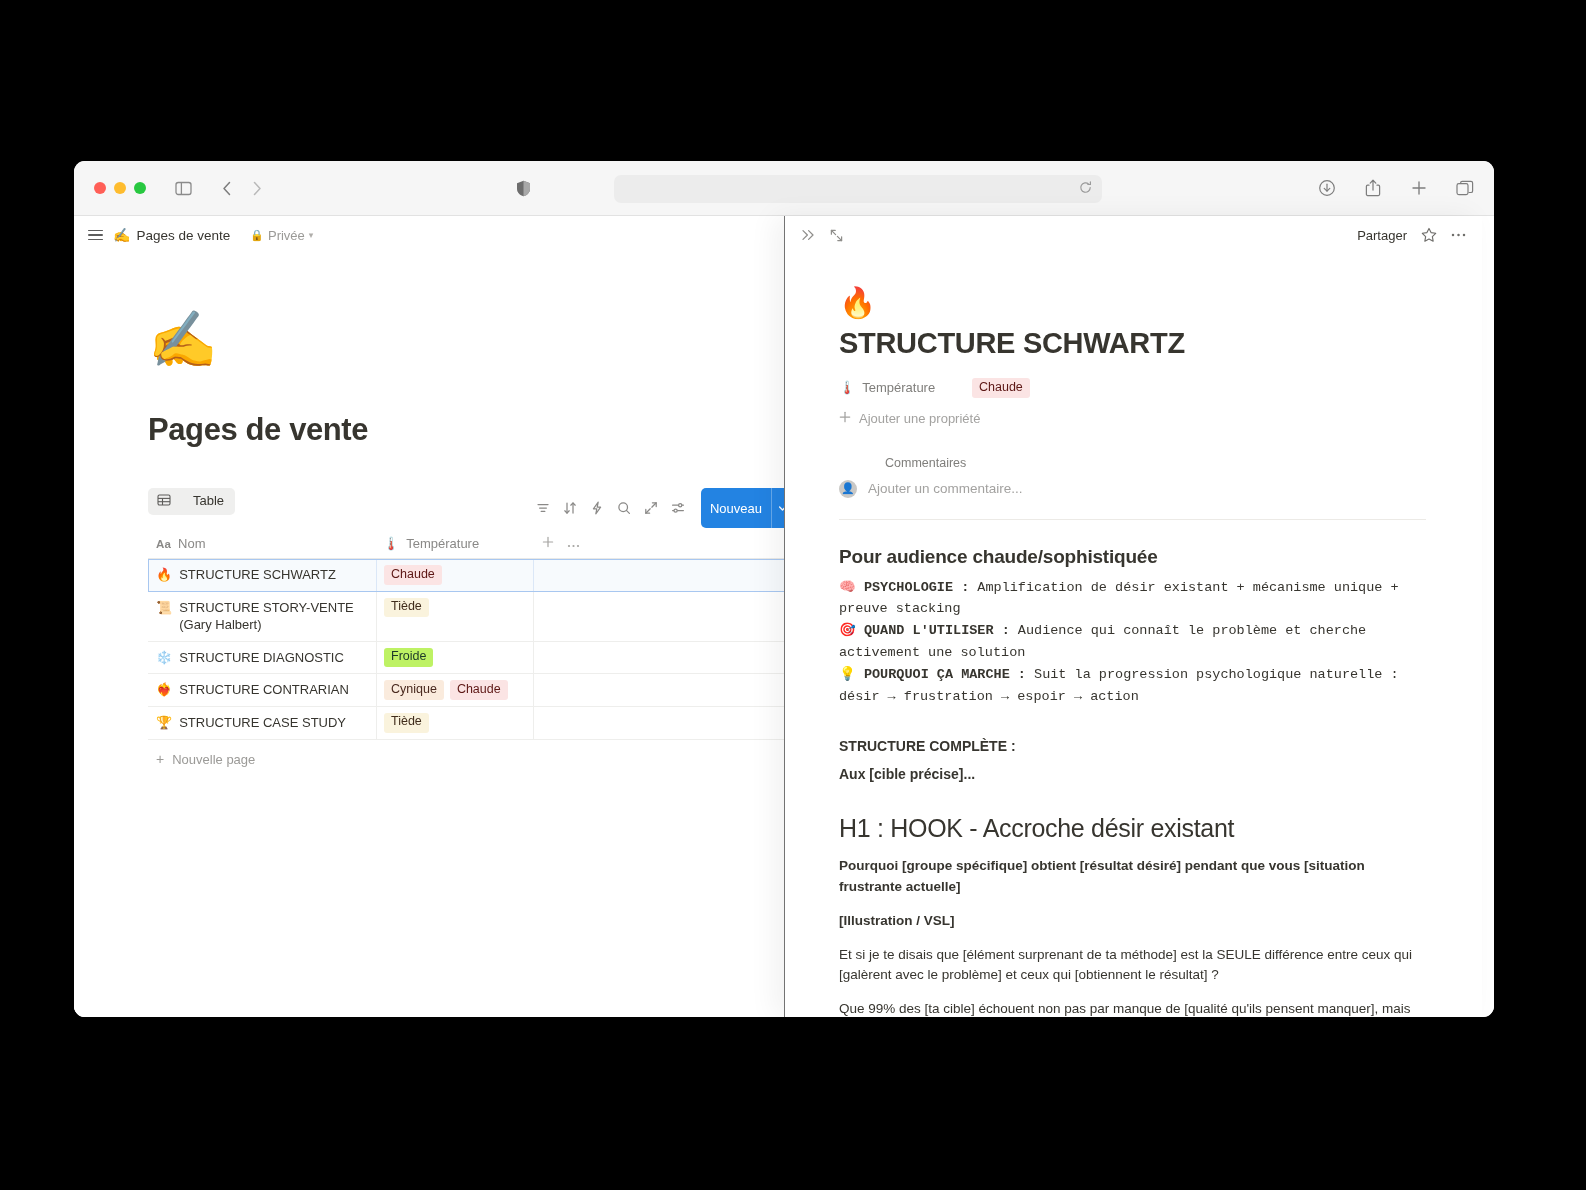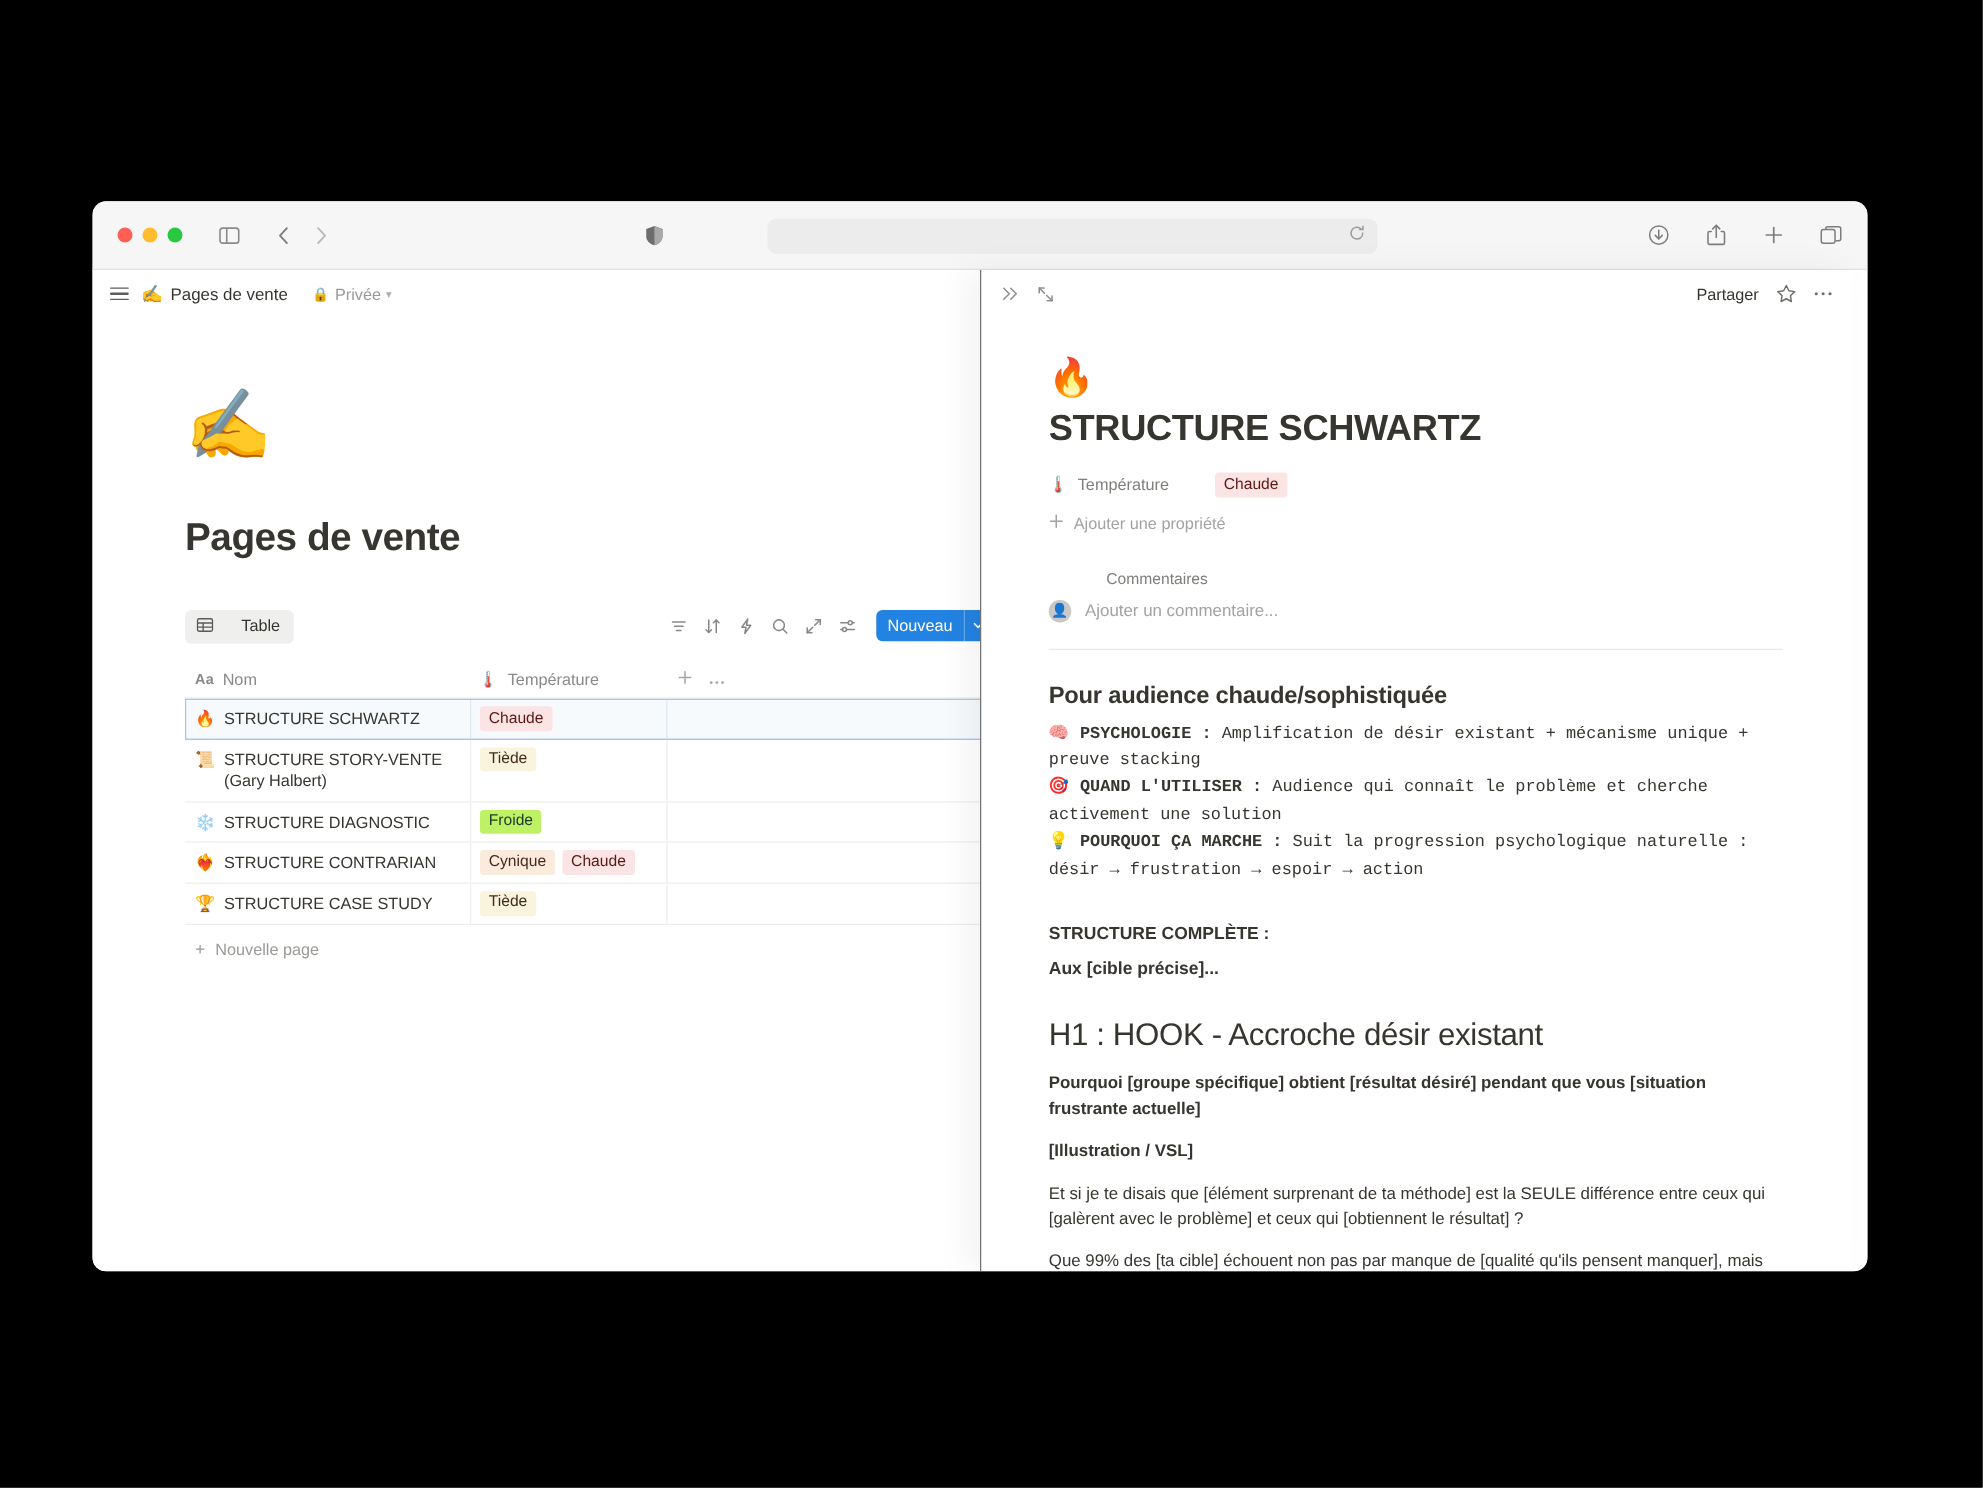--- a/index.html
+++ b/index.html
@@ -129,21 +129,21 @@
   }
   .db-actions {
     position: absolute; right: 0; top: 0;
     display: flex; align-items: center; gap: 13px;
   }
   .db-actions .ic { color: #8a8987; display: flex; }
   .newbtn {
     display: flex; align-items: stretch;
     background: #2383e2; color: #fff;
     border-radius: 5px; overflow: hidden;
-    height: 25px; margin-left: 3px;
+    height: 40px; margin-left: 3px;
   }
   .newbtn .lbl {
     display: flex; align-items: center;
     padding: 0 9px; font-size: 13px; font-weight: 500;
   }
   .newbtn .div { width: 1px; background: rgba(255,255,255,.3); }
   .newbtn .cv { display: flex; align-items: center; padding: 0 6px; }
 
   
   .tbl { margin-top: 14px; width: 645px; font-size: 13px; }

